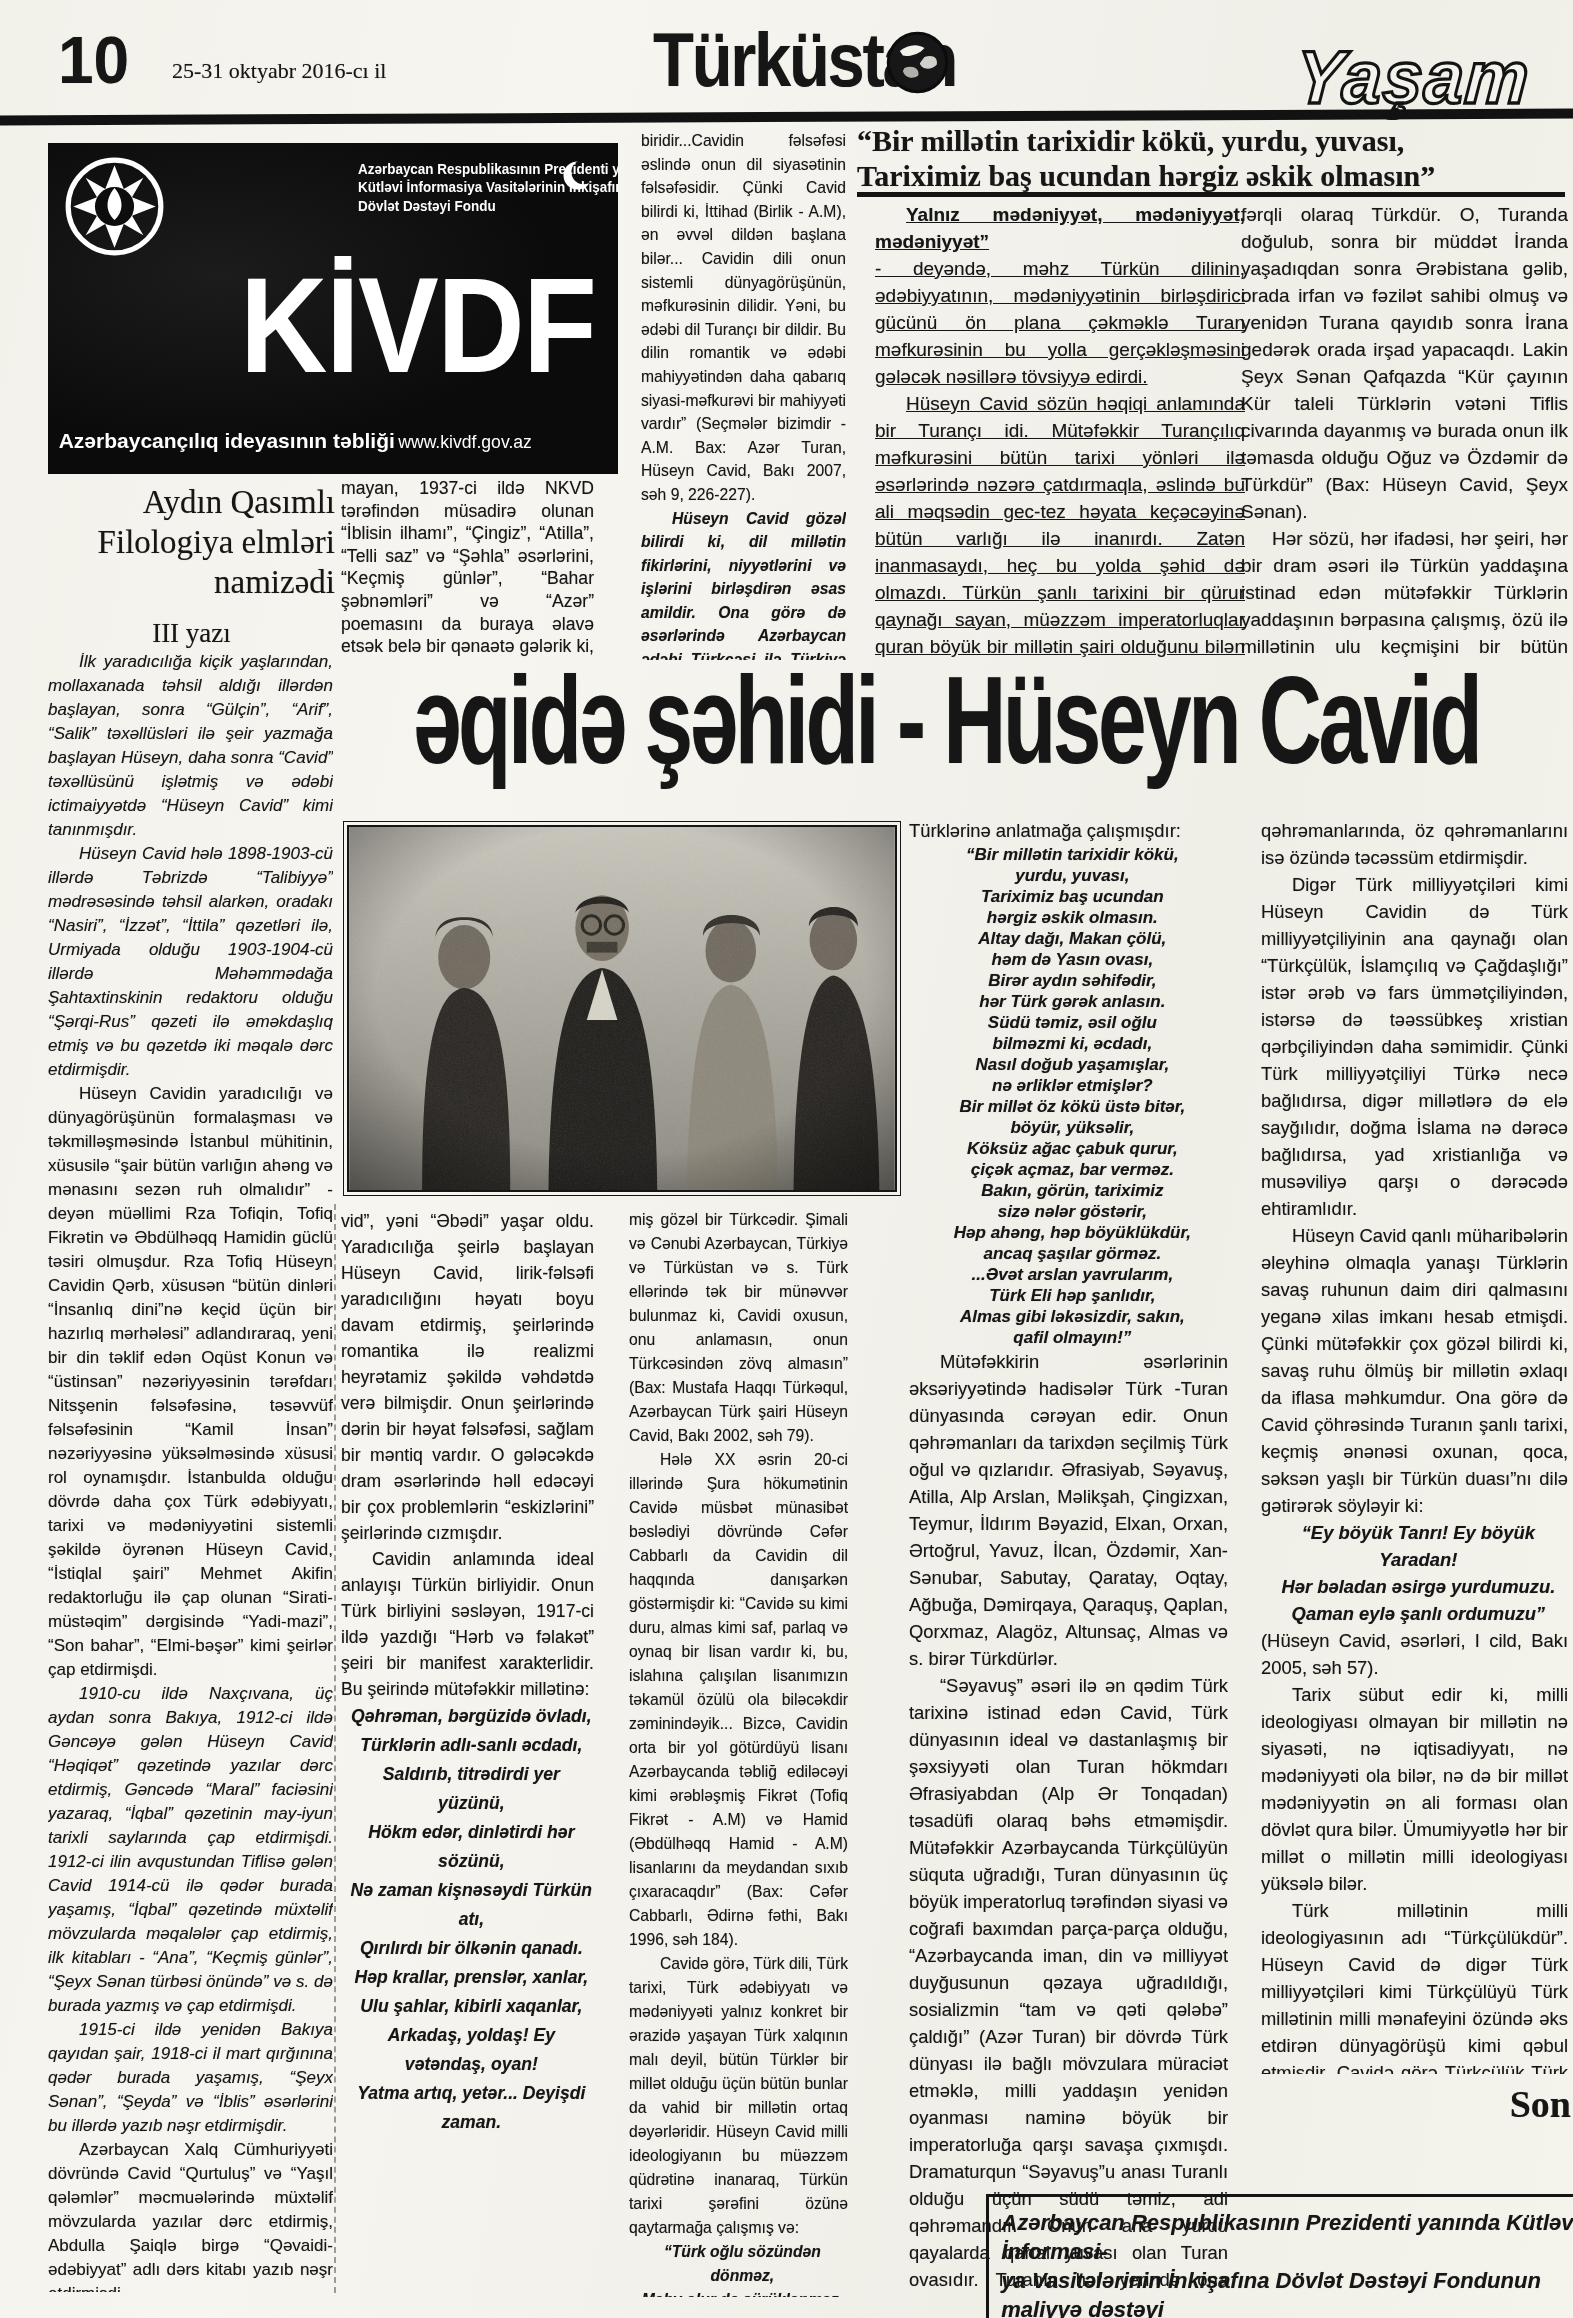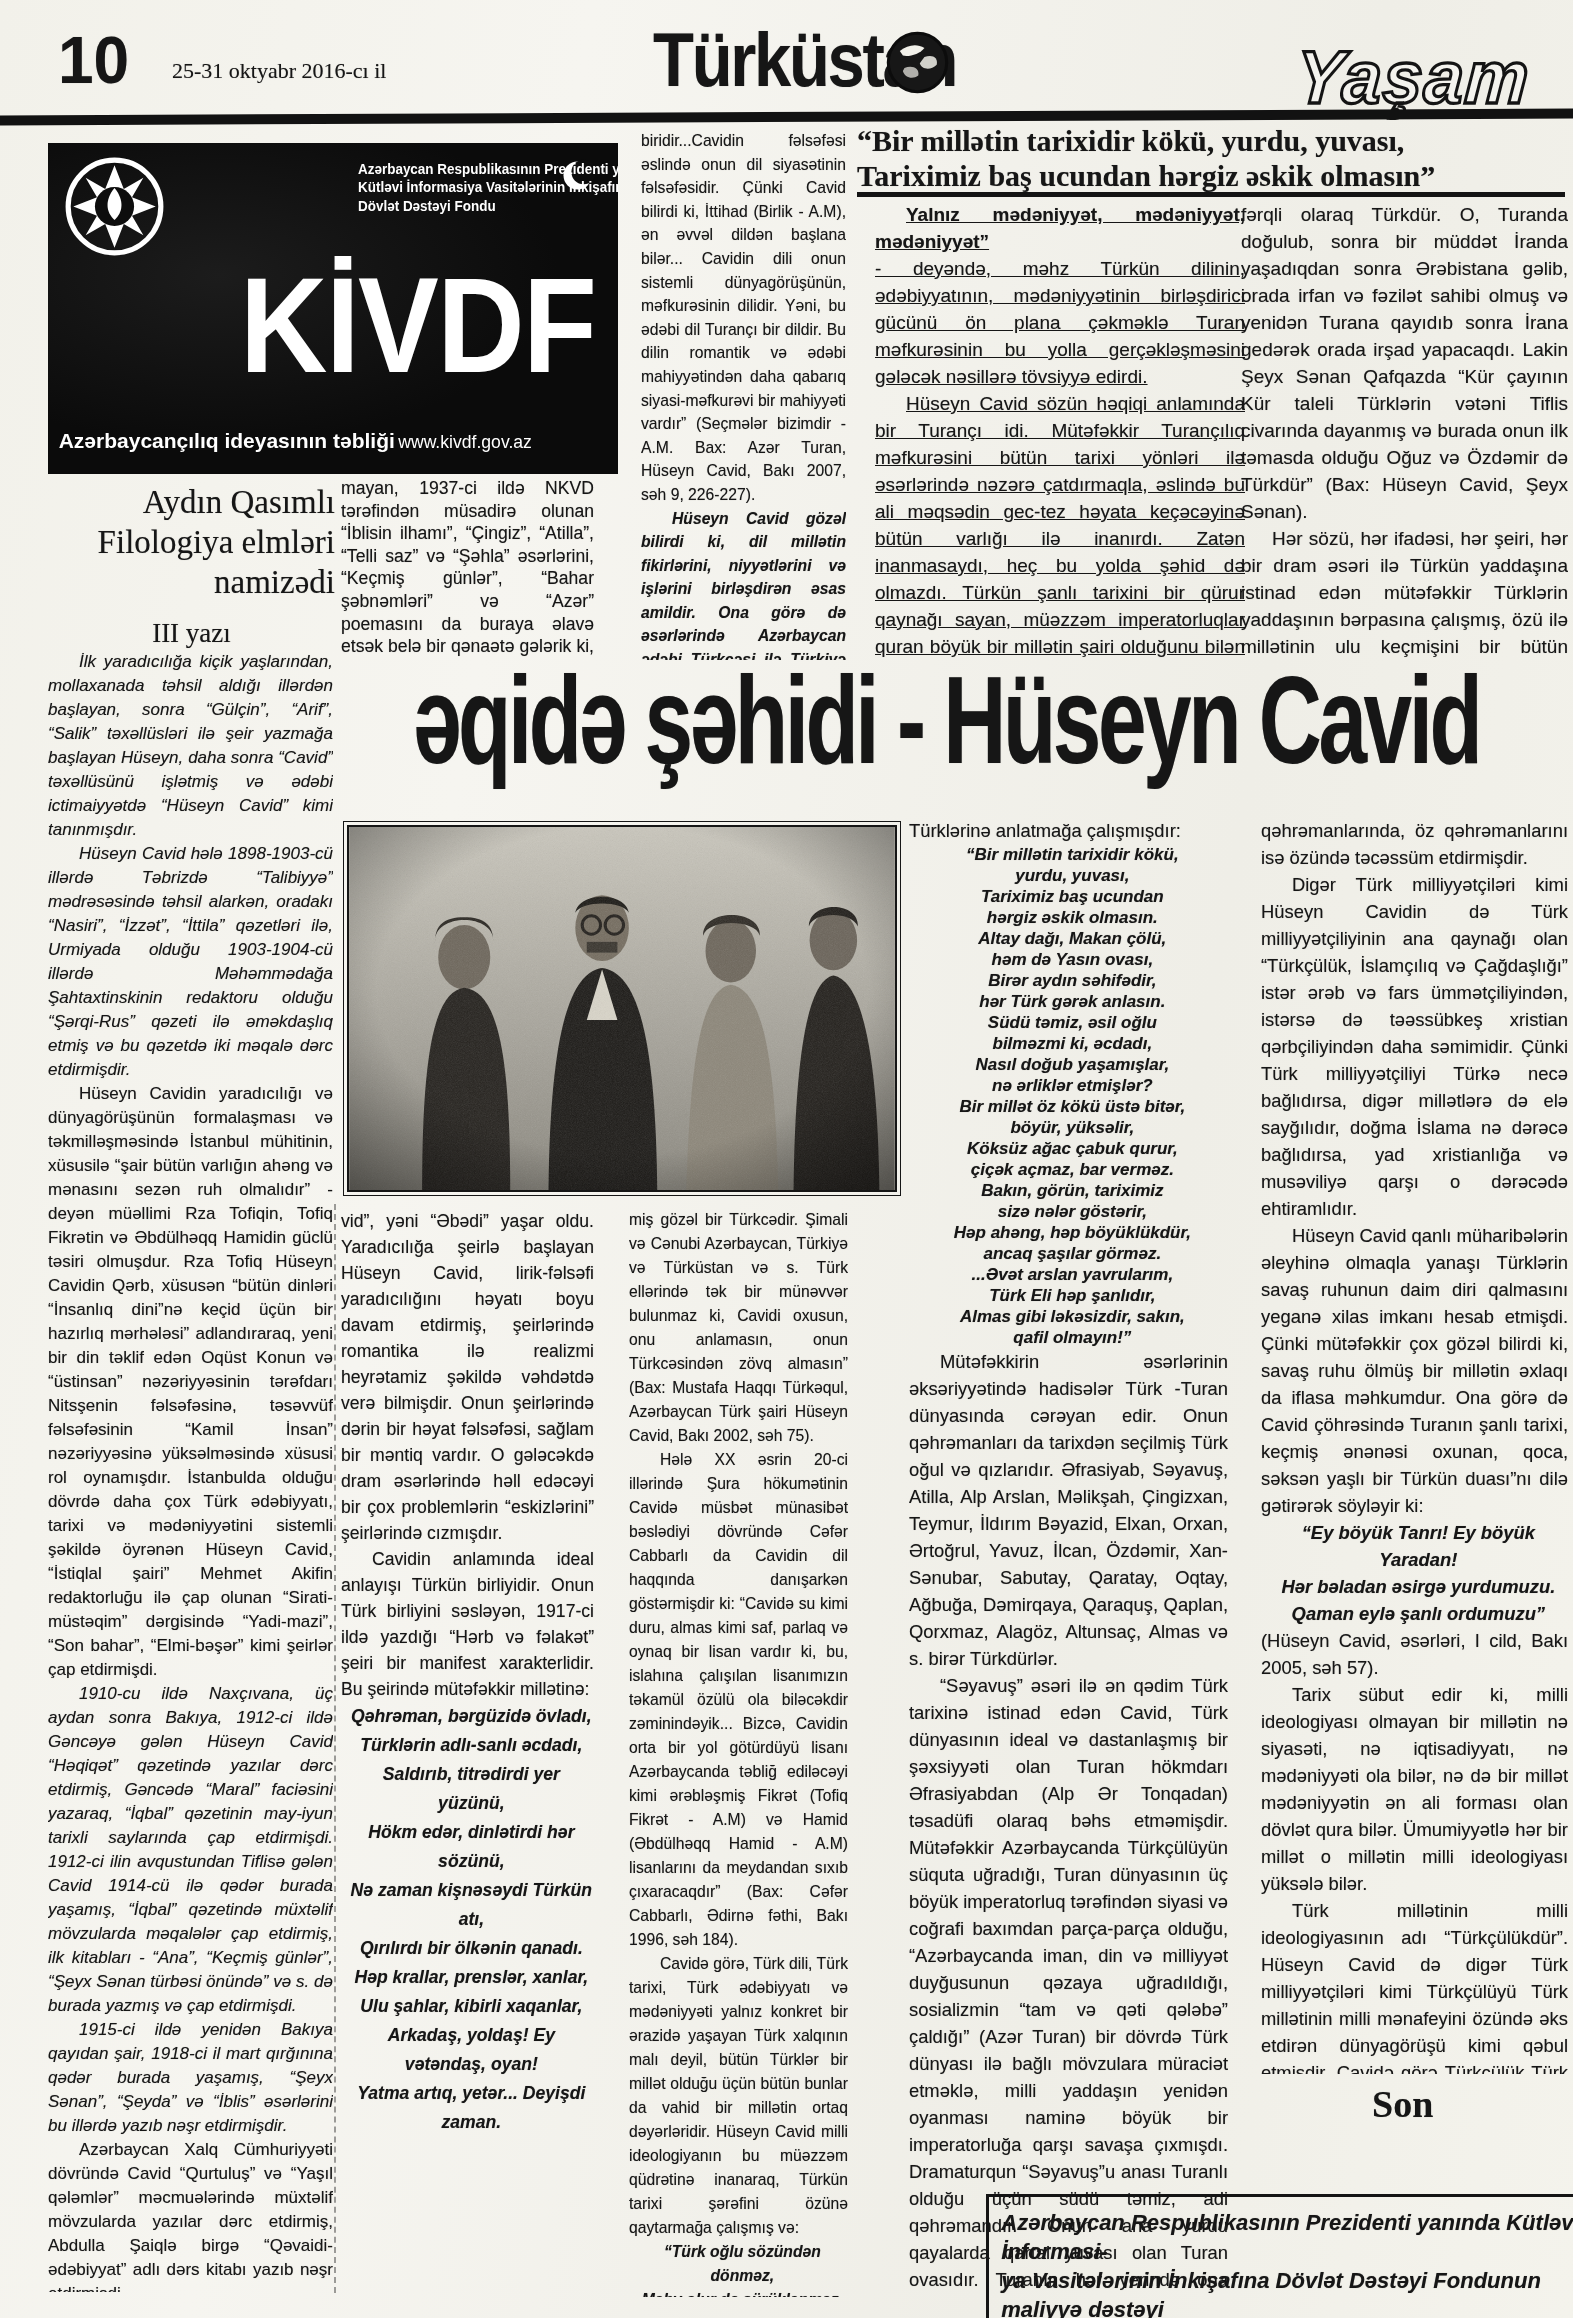--- a/index.html
+++ b/index.html
@@ -57,21 +57,21 @@
   #colAtop{left:875px;top:201px;width:370px;height:458px;font-size:19px;line-height:27px;text-decoration:underline;}
   #colBtop{left:1241px;top:201px;width:327px;height:458px;font-size:19px;line-height:27px;}
   #colmidL{left:909px;top:817px;width:319px;height:1477px;font-size:18.4px;line-height:27px;}
   #colmidL p.pm{font-size:17px;line-height:21px;}
   #colmidR{left:1261px;top:817px;width:307px;height:1257px;font-size:18.4px;line-height:27px;}
   #col2low{left:341px;top:1208px;width:253px;height:1089px;font-size:17.6px;line-height:26px;}
   #col2low p.pm{line-height:29px;}
   #col3low{left:629px;top:1208px;width:219px;height:1089px;font-size:15.7px;line-height:24px;}
   #gutrule{left:334px;top:1204px;height:1089px;border-left:2.3px dashed rgba(20,20,20,.4);}
   
-  #son{left:1372px;top:2082px;width:199px;text-align:left;font-family:"Liberation Serif","DejaVu Serif",serif;font-size:38px;font-weight:bold;}
+  #son{left:1372px;top:2082px;width:199px;text-align:right;font-family:"Liberation Serif","DejaVu Serif",serif;font-size:38px;font-weight:bold;}
   #fnotice{left:986px;top:2194px;width:580px;height:110px;border:3.1px solid #141414;padding:10.7px 12.3px;
     font-size:22px;line-height:29px;font-weight:bold;font-style:italic;}
   #fnotice p{margin:0;}
 </style>
 </head>
 <body>
 
 <div id="page">
 
   <div class="abs ink" id="pagenum">10</div>
@@ -251,21 +251,21 @@
       <p class="pm">Saldırıb, titrədirdi yer yüzünü,</p>
       <p class="pm">Hökm edər, dinlətirdi hər sözünü,</p>
       <p class="pm">Nə zaman kişnəsəydi Türkün atı,</p>
       <p class="pm">Qırılırdı bir ölkənin qanadı.</p>
       <p class="pm">Həp krallar, prenslər, xanlar,</p>
       <p class="pm">Ulu şahlar, kibirli xaqanlar,</p>
       <p class="pm">Arkadaş, yoldaş! Ey vətəndaş, oyan!</p>
       <p class="pm">Yatma artıq, yetər... Deyişdi zaman.</p>
     </div>
   <div class="abs col ink" id="col3low">
-      <p class="ni">miş gözəl bir Türkcədir. Şimali və Cənubi Azərbaycan, Türkiyə və Türküstan və s. Türk ellərində tək bir münəvvər bulunmaz ki, Cavidi oxusun, onu anlamasın, onun Türkcəsindən zövq almasın” (Bax: Mustafa Haqqı Türkəqul, Azərbaycan Türk şairi Hüseyn Cavid, Bakı 2002, səh 75).</p>
+      <p class="ni">miş gözəl bir Türkcədir. Şimali və Cənubi Azərbaycan, Türkiyə və Türküstan və s. Türk ellərində tək bir münəvvər bulunmaz ki, Cavidi oxusun, onu anlamasın, onun Türkcəsindən zövq almasın” (Bax: Mustafa Haqqı Türkəqul, Azərbaycan Türk şairi Hüseyn Cavid, Bakı 2002, səh 79).</p>
       <p>Hələ XX əsrin 20-ci illərində Şura hökumətinin Cavidə müsbət münasibət bəslədiyi dövründə Cəfər Cabbarlı da Cavidin dil haqqında danışarkən göstərmişdir ki: “Cavidə su kimi duru, almas kimi saf, parlaq və oynaq bir lisan vardır ki, bu, islahına çalışılan lisanımızın təkamül özülü ola biləcəkdir zəminindəyik... Bizcə, Cavidin orta bir yol götürdüyü lisanı Azərbaycanda təbliğ ediləcəyi kimi ərəbləşmiş Fikrət (Tofiq Fikrət - A.M) və Hamid (Əbdülhəqq Hamid - A.M) lisanlarını da meydandan sıxıb çıxaracaqdır” (Bax: Cəfər Cabbarlı, Ədirnə fəthi, Bakı 1996, səh 184).</p>
       <p>Cavidə görə, Türk dili, Türk tarixi, Türk ədəbiyyatı və mədəniyyəti yalnız konkret bir ərazidə yaşayan Türk xalqının malı deyil, bütün Türklər bir millət olduğu üçün bütün bunlar da vahid bir millətin ortaq dəyərləridir. Hüseyn Cavid milli ideologiyanın bu müəzzəm qüdrətinə inanaraq, Türkün tarixi şərəfini özünə qaytarmağa çalışmış və:</p>
       <p class="pm">“Türk oğlu sözündən dönməz,</p>
       <p class="pm">Məhv olur da sürüklənməz.</p>
     </div>
   <div class="abs" id="gutrule"></div>
 
   <div class="abs ink" id="son">Son</div>
   <div class="abs ink" id="fnotice">
       <p>Azərbaycan Respublikasının Prezidenti yanında Kütləvi İnformasi-</p>

